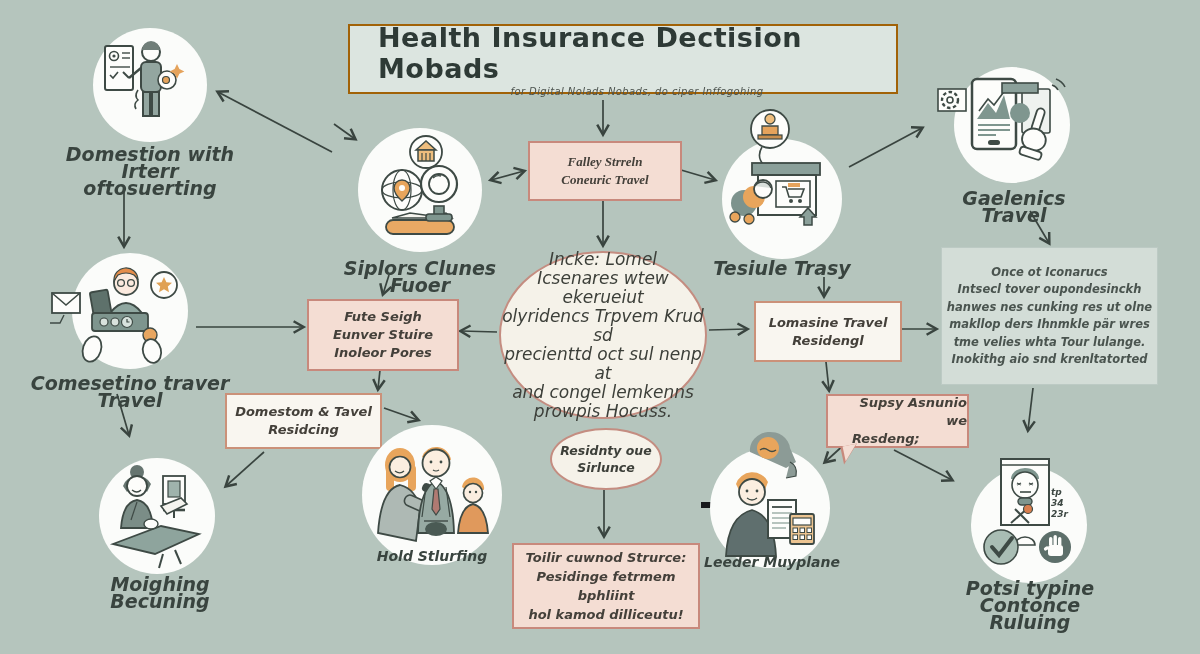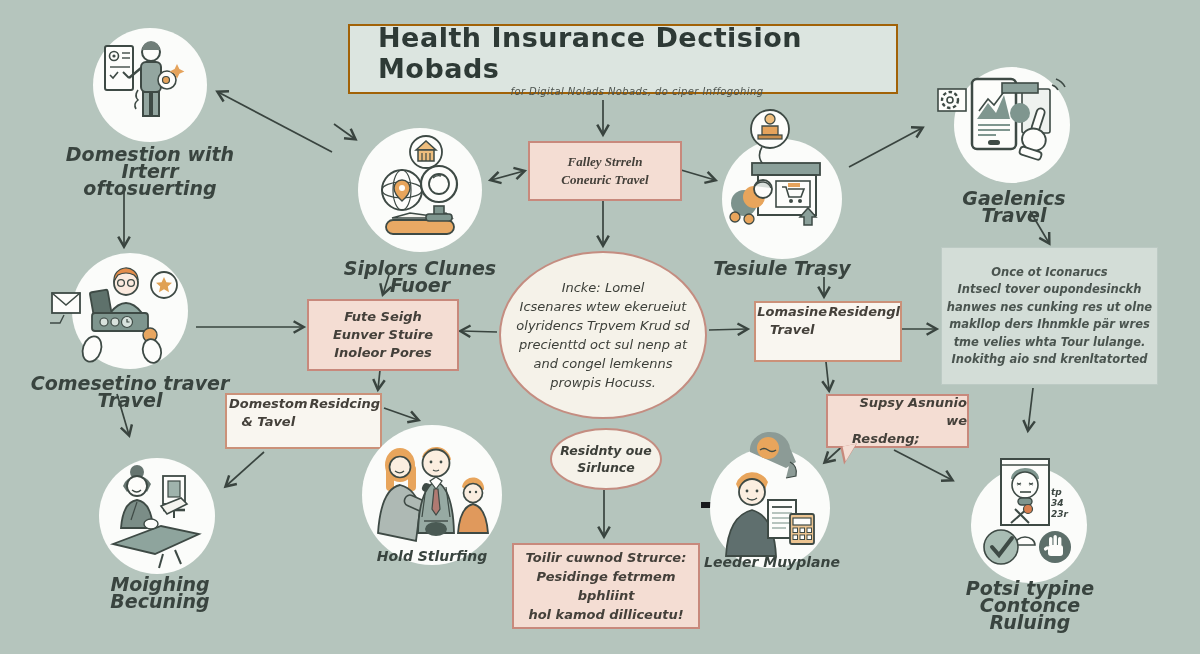--- a/index.html
+++ b/index.html
@@ -13,21 +13,21 @@
   .title-main{font-size:27px;font-weight:bold;color:#2e3a36;letter-spacing:.5px;}
   .title-sub{font-size:10px;font-style:italic;color:#4b524d;margin-top:2px;letter-spacing:.4px;}
   
   .circle{background:#fbfcfa;border-radius:50%;}
   
   .lbl{font-style:italic;font-weight:bold;color:#39443f;text-align:center;font-size:19px;line-height:17px;}
   
   .pinkbox{background:#f4ddd3;border:2px solid #c8897c;color:#44403a;font-style:italic;font-weight:bold;
     text-align:center;display:flex;flex-direction:column;justify-content:center;font-size:13px;line-height:18px;}
   .whitebox{background:#f9f6f0;border:2px solid #cb9179;color:#44403a;font-style:italic;font-weight:bold;
-    text-align:center;display:flex;flex-direction:row;justify-content:center;font-size:13px;line-height:18px;}
+    text-align:center;display:flex;flex-direction:column;justify-content:center;font-size:13px;line-height:18px;}
   .ellipse{background:#f5f2e9;border:2px solid #c48d81;border-radius:50%;color:#3c3f39;font-style:italic;
     text-align:center;display:flex;flex-direction:column;justify-content:center;}
   .graybox{background:#d3ddd7;border:1px solid #bccac4;color:#4a544f;font-style:italic;font-weight:bold;
     text-align:center;display:flex;flex-direction:column;justify-content:center;font-size:11.5px;line-height:17.5px;}
   .bubble-tail{width:0;height:0;border-top:15px solid #f4ddd3;border-right:14px solid transparent;
     position:absolute;left:16px;bottom:-14px;transform:rotate(-12deg);}
   .bubble-tail-border{width:0;height:0;border-top:18px solid #c8897c;border-right:17px solid transparent;
     position:absolute;left:14px;bottom:-17px;transform:rotate(-12deg);}
   .sidetext{font-size:9px;font-weight:bold;color:#3c4742;line-height:11px;font-style:italic;}
 </style>
@@ -208,21 +208,21 @@
     </svg>
   </div>
   <div class="abs lbl" style="left:25px;top:375px;width:210px;">Comesetino traver Travel</div>
 
   <div class="abs pinkbox" style="left:307px;top:299px;width:148px;height:68px;">
     <div>Fute Seigh</div>
     <div>Eunver Stuire</div>
     <div>Inoleor Pores</div>
   </div>
 
-  <div class="abs ellipse" style="left:499px;top:251px;width:204px;height:164px;font-size:13px;line-height:19px;">
+  <div class="abs ellipse" style="left:499px;top:251px;width:204px;height:164px;font-size:17px;line-height:19px;">
     <div>Incke: Lomel</div>
     <div>Icsenares wtew ekerueiut</div>
     <div>olyridencs Trpvem Krud sd</div>
     <div>precienttd oct sul nenp at</div>
     <div>and congel lemkenns</div>
     <div>prowpis Hocuss.</div>
   </div>
 
   <div class="abs whitebox" style="left:754px;top:301px;width:144px;height:57px;">
     <div>Lomasine Travel</div>

